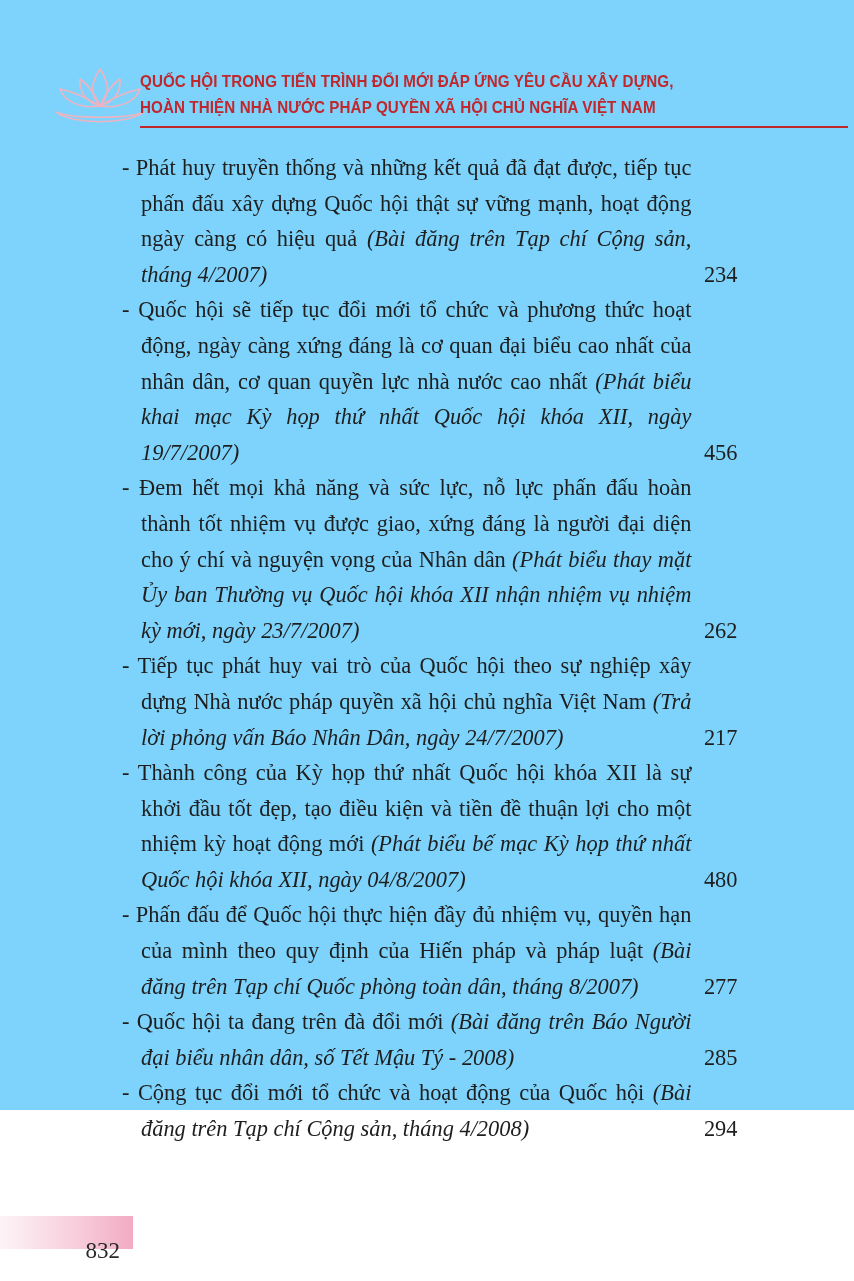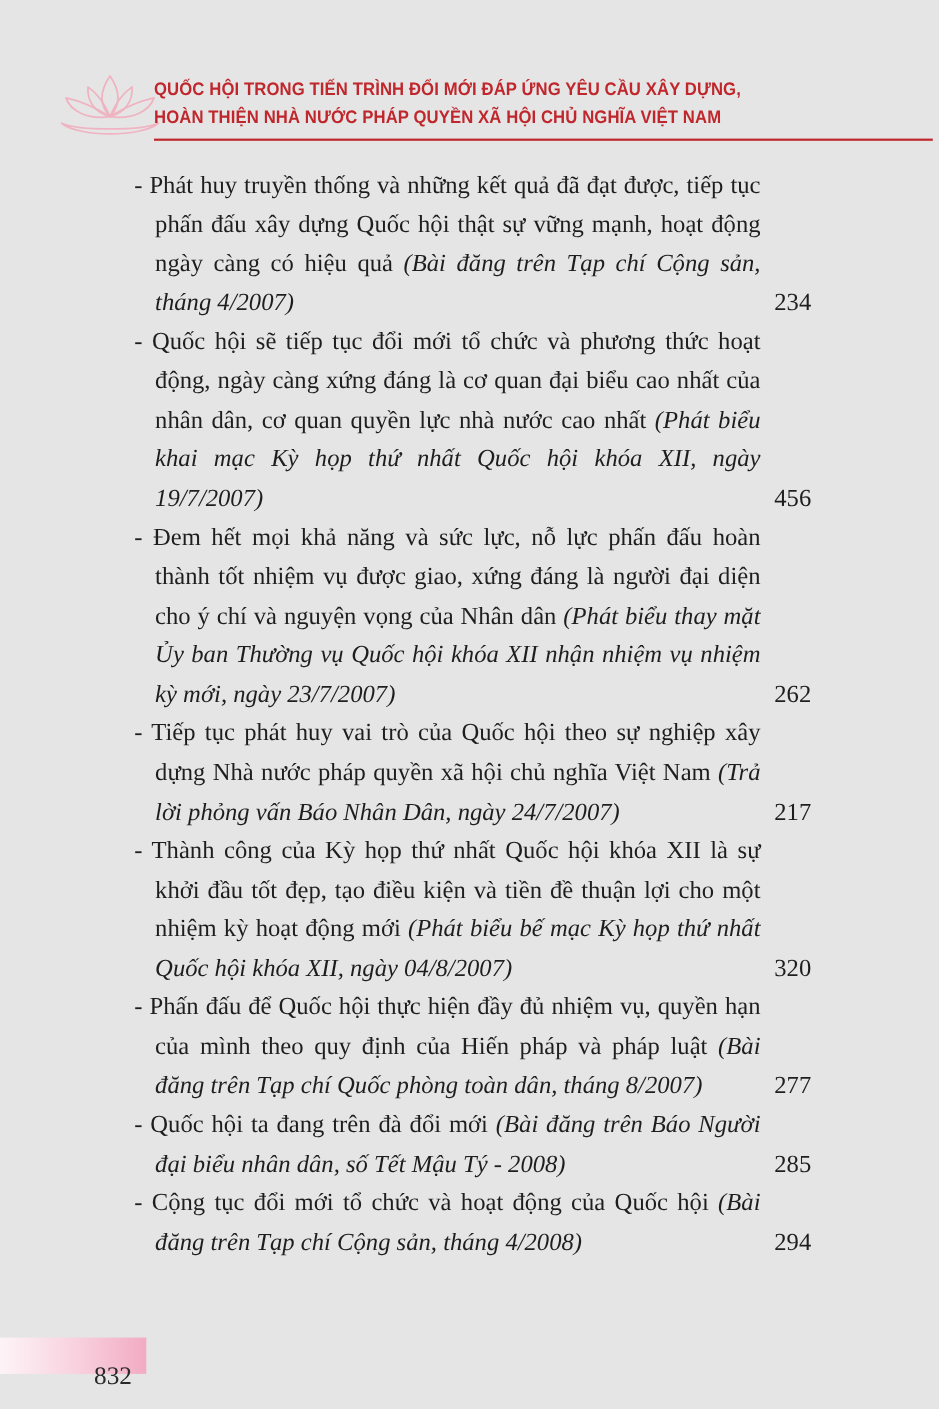--- a/index.html
+++ b/index.html
@@ -5,22 +5,22 @@
   html, body { margin: 0; padding: 0; }
   body {
     width: 854px; height: 1281px;
     background: #ffffff;
     font-family: "Liberation Serif", "DejaVu Serif", serif;
     color: #1e1e1e;
     overflow: hidden;
   }
   .page {
     position: relative;
-    width: 854px; height: 1281px;
-    background: #e5e5e5;
+    width: 854px; height: 1110px;
+    background: #7dd3fc;
   }
 
   
   .header { position: relative; height: 150px; }
   .lotus {
     position: absolute; left: 50px; top: 64px;
     width: 100px; height: 74px;
   }
   .header-text {
     position: absolute; left: 140px; top: 68px;
@@ -151,21 +151,21 @@
       </div>
       <div class="entry-page">217</div>
     </div>
 
     <div class="entry">
       <div class="entry-text">
         <span>-</span>
         <span>Thành công của Kỳ họp thứ nhất Quốc hội khóa XII là sự khởi đầu tốt đẹp, tạo điều kiện và tiền đề thuận lợi cho một nhiệm kỳ hoạt động mới</span>
         <span class="cite">(Phát biểu bế mạc Kỳ họp thứ nhất Quốc hội khóa XII, ngày 04/8/2007)</span>
       </div>
-      <div class="entry-page">320</div>
+      <div class="entry-page">480</div>
     </div>
 
     <div class="entry">
       <div class="entry-text">
         <span>-</span>
         <span>Phấn đấu để Quốc hội thực hiện đầy đủ nhiệm vụ, quyền hạn của mình theo quy định của Hiến pháp và pháp luật</span>
         <span class="cite">(Bài đăng trên Tạp chí Quốc phòng toàn dân, tháng 8/2007)</span>
       </div>
       <div class="entry-page">277</div>
     </div>

